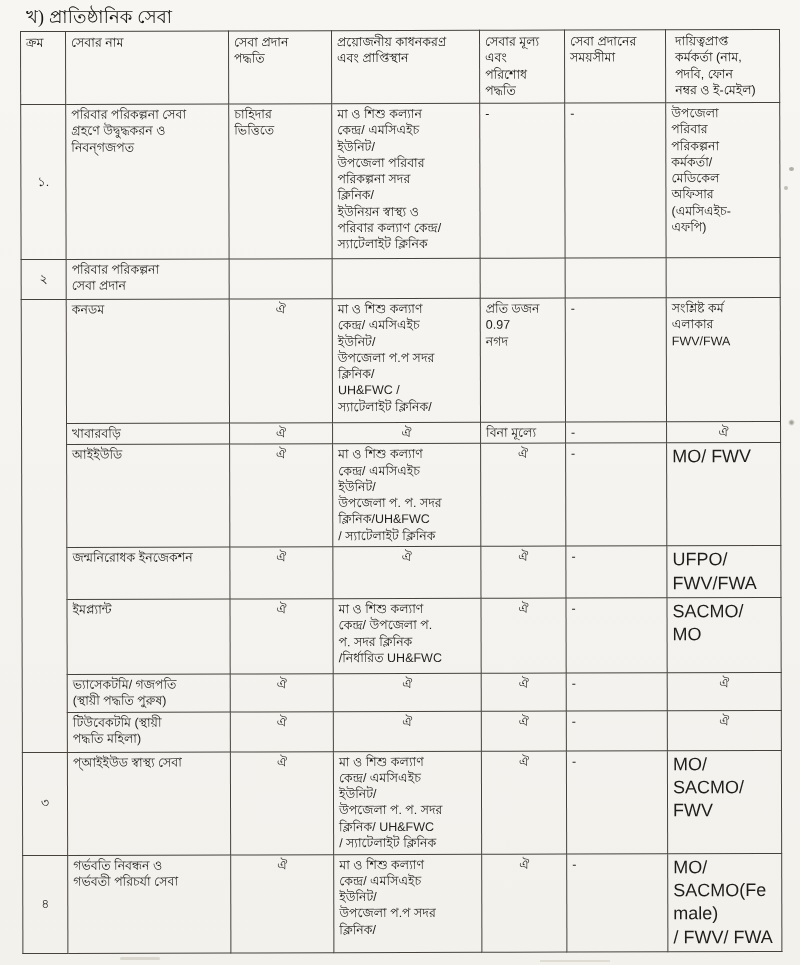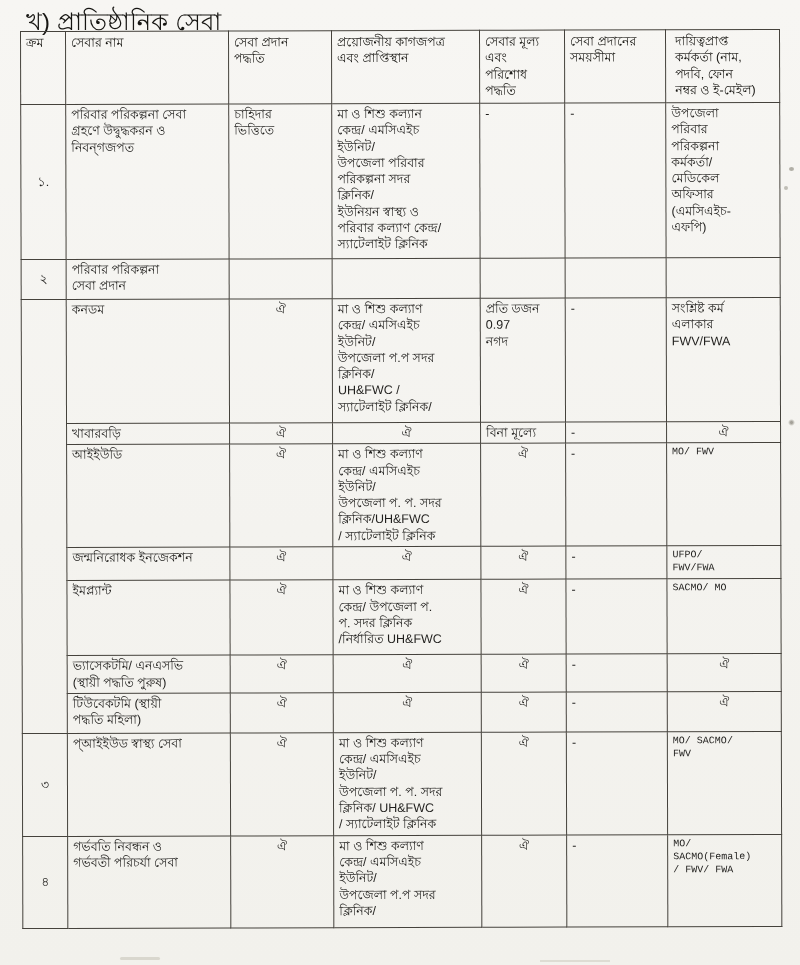--- a/index.html
+++ b/index.html
@@ -8,22 +8,23 @@
     background:#f5f4f0;
     font-family:"Liberation Sans","DejaVu Sans",sans-serif;
     color:#1f1e1c;
   }
   .sheet{
     position:absolute;inset:0;
     background:linear-gradient(180deg,#f7f6f3 0%,#f4f3ef 55%,#f2f1ec 100%);
   }
   .title{
     position:absolute;left:26px;top:3px;
-    font-size:24px;color:#161512;letter-spacing:.2px;
+    font-size:18px;color:#161512;letter-spacing:.2px;
     white-space:pre-line;
+    font-family:Liberation Serif, serif;
   }
   .table-wrap{
     position:absolute;left:20px;top:31px;
     transform:rotate(-0.15deg);
     transform-origin:top left;
   }
   table{
     border-collapse:collapse;table-layout:fixed;width:759px;
     background:transparent;
   }
@@ -34,21 +35,21 @@
     font-size:12.5px;line-height:1.3;
     white-space:pre-line;
     word-wrap:break-word;
     color:#1f1e1c;
     font-weight:normal;
     text-align:left;
   }
   td.hdr{padding-top:3px;color:#181713;margin-left:15px;}
   td.serial{text-align:center;vertical-align:middle;}
   td.mark{text-align:center;}
-  td.serif{font-family:Liberation Mono, monospace;font-size:10px;}
+  td.serif{font-family:Liberation Sans, sans-serif;font-size:18px;}
   .c1{width:45px;} .c2{width:163px;} .c3{width:103px;} .c4{width:148px;}
   .c5{width:85px;} .c6{width:101px;} .c7{width:114px;}
   .speck{position:absolute;pointer-events:none;}
 </style>
 </head>
 <body>
 
 <div class="sheet">
 
   <div class="title">খ) প্রাতিষ্ঠানিক সেবা</div>
@@ -64,21 +65,21 @@
           <col class="c6">
           <col class="c7">
       </colgroup>
 
       <tbody>
           <tr style="height:73px;">
         <td class="hdr">ক্রম</td>
         <td class="hdr">সেবার নাম</td>
         <td class="hdr">সেবা প্রদান
 পদ্ধতি</td>
-        <td class="hdr">প্রয়োজনীয় কাগজপত্র
+        <td class="hdr">প্রয়োজনীয় কাধনকরণ্র
 এবং প্রাপ্তিস্থান</td>
         <td class="hdr">সেবার মূল্য
 এবং
 পরিশোধ
 পদ্ধতি</td>
         <td class="hdr">সেবা প্রদানের
 সময়সীমা</td>
         <td class="hdr" style="padding-left:9px;">দায়িত্বপ্রাপ্ত
 কর্মকর্তা (নাম,
 পদবি, ফোন
@@ -183,21 +184,21 @@
         <td>মা ও শিশু কল্যাণ
 কেন্দ্র/ উপজেলা প.
 প. সদর ক্লিনিক
 /নির্ধারিত UH&amp;FWC</td>
         <td class="mark">ঐ</td>
         <td>-</td>
         <td class="serif">SACMO/ MO</td>
       </tr>
 
       <tr style="height:36px;">
-        <td>ভ্যাসেকটমি/ এনএসভি
+        <td>ভ্যাসেকটমি/ গজপতি
 (স্থায়ী পদ্ধতি পুরুষ)</td>
         <td class="mark">ঐ</td>
         <td class="mark">ঐ</td>
         <td class="mark">ঐ</td>
         <td>-</td>
         <td class="mark">ঐ</td>
       </tr>
 
       <tr style="height:40px;">
         <td>টিউবেকটমি (স্থায়ী

